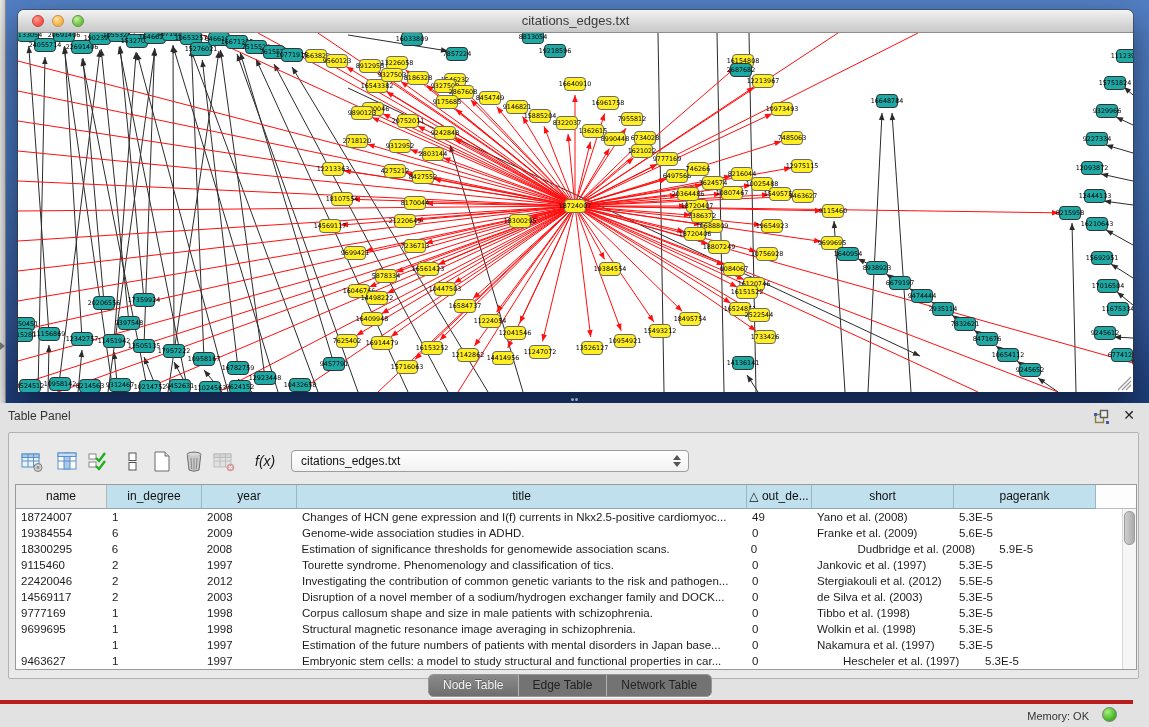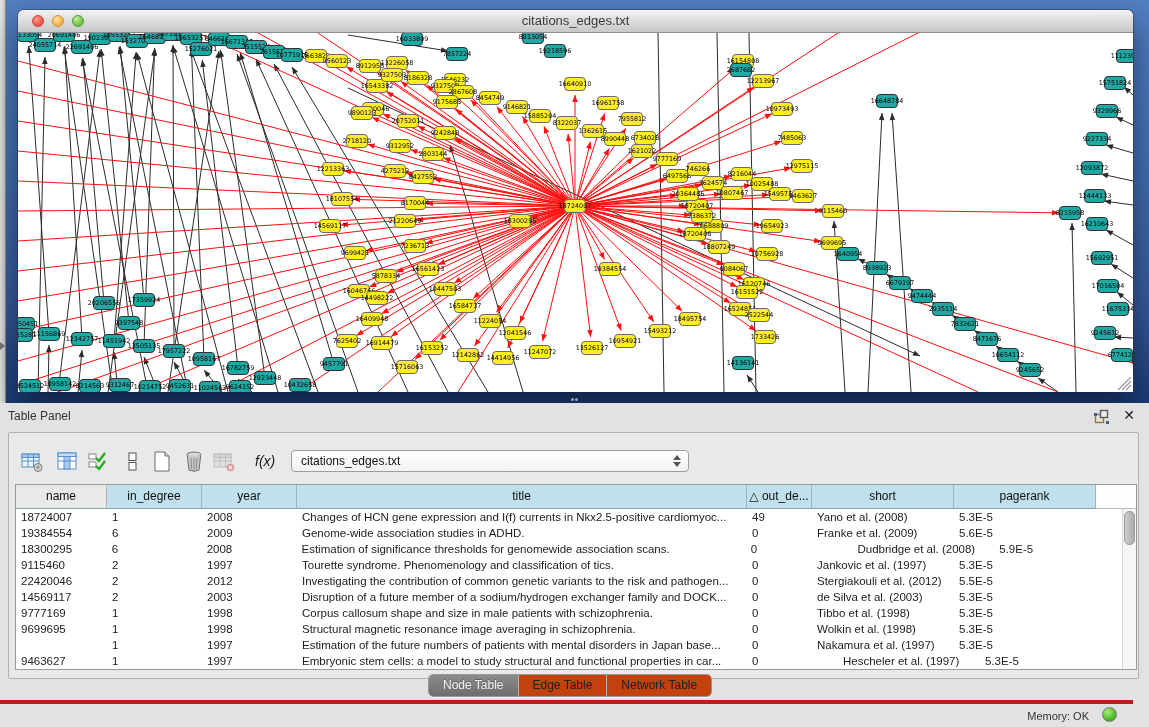--- a/index.html
+++ b/index.html
@@ -95,21 +95,21 @@
     position:absolute;left:1px;top:2px;width:9px;height:32px;border-radius:5px;
     background:linear-gradient(90deg,#cfcfcf,#ababab);border:1px solid #9b9b9b;
   }
   
   #seg-tabs{
     position:absolute;left:428px;top:271px;height:21px;display:flex;
     border:1px solid #979797;border-radius:5px;overflow:hidden;background:#fff;
     box-shadow:0 1px 0 rgba(255,255,255,.7);
   }
   .seg{
-    height:21px;line-height:21px;font-size:12px;color:#222;background:#c2410c;
+    height:21px;line-height:21px;font-size:12px;color:#222;background:#737373;
     padding:0 14px;border-left:1px solid #b5b5b5;cursor:pointer;white-space:nowrap;
   }
   .seg:first-child{border-left:none;}
   .seg.selected{
     background:linear-gradient(180deg,#8b8b8b,#6e6e6e);color:#f3f3f3;
     text-shadow:0 -1px 0 rgba(0,0,0,.3);
   }
   
   #status-row{position:absolute;left:0;top:297px;width:1133px;height:27px;border-top:4px solid #b91c1c;}
   #memory-label{position:absolute;right:44px;top:6px;font-size:11px;color:#333;}
@@ -1292,21 +1292,21 @@
             <div class="td" style="width: 95px;">2012</div>
             <div class="td" style="width: 450px;">Investigating the contribution of common genetic variants to the risk and pathogen...</div>
             <div class="td" style="width: 65px;">0</div>
             <div class="td" style="width: 142px;">Stergiakouli et al. (2012)</div>
             <div class="td" style="width: 142px;">5.5E-5</div>
           </div>
           <div class="tr">
             <div class="td" style="width: 91px;">14569117</div>
             <div class="td" style="width: 95px;">2</div>
             <div class="td" style="width: 95px;">2003</div>
-            <div class="td" style="width: 450px;">Disruption of a future member of a sodium/hydrogen exchanger family and DOCK...</div>
+            <div class="td" style="width: 450px;">Disruption of a novel member of a sodium/hydrogen exchanger family and DOCK...</div>
             <div class="td" style="width: 65px;">0</div>
             <div class="td" style="width: 142px;">de Silva et al. (2003)</div>
             <div class="td" style="width: 142px;">5.3E-5</div>
           </div>
           <div class="tr">
             <div class="td" style="width: 91px;">9777169</div>
             <div class="td" style="width: 95px;">1</div>
             <div class="td" style="width: 95px;">1998</div>
             <div class="td" style="width: 450px;">Corpus callosum shape and size in male patients with schizophrenia.</div>
             <div class="td" style="width: 65px;">0</div>

